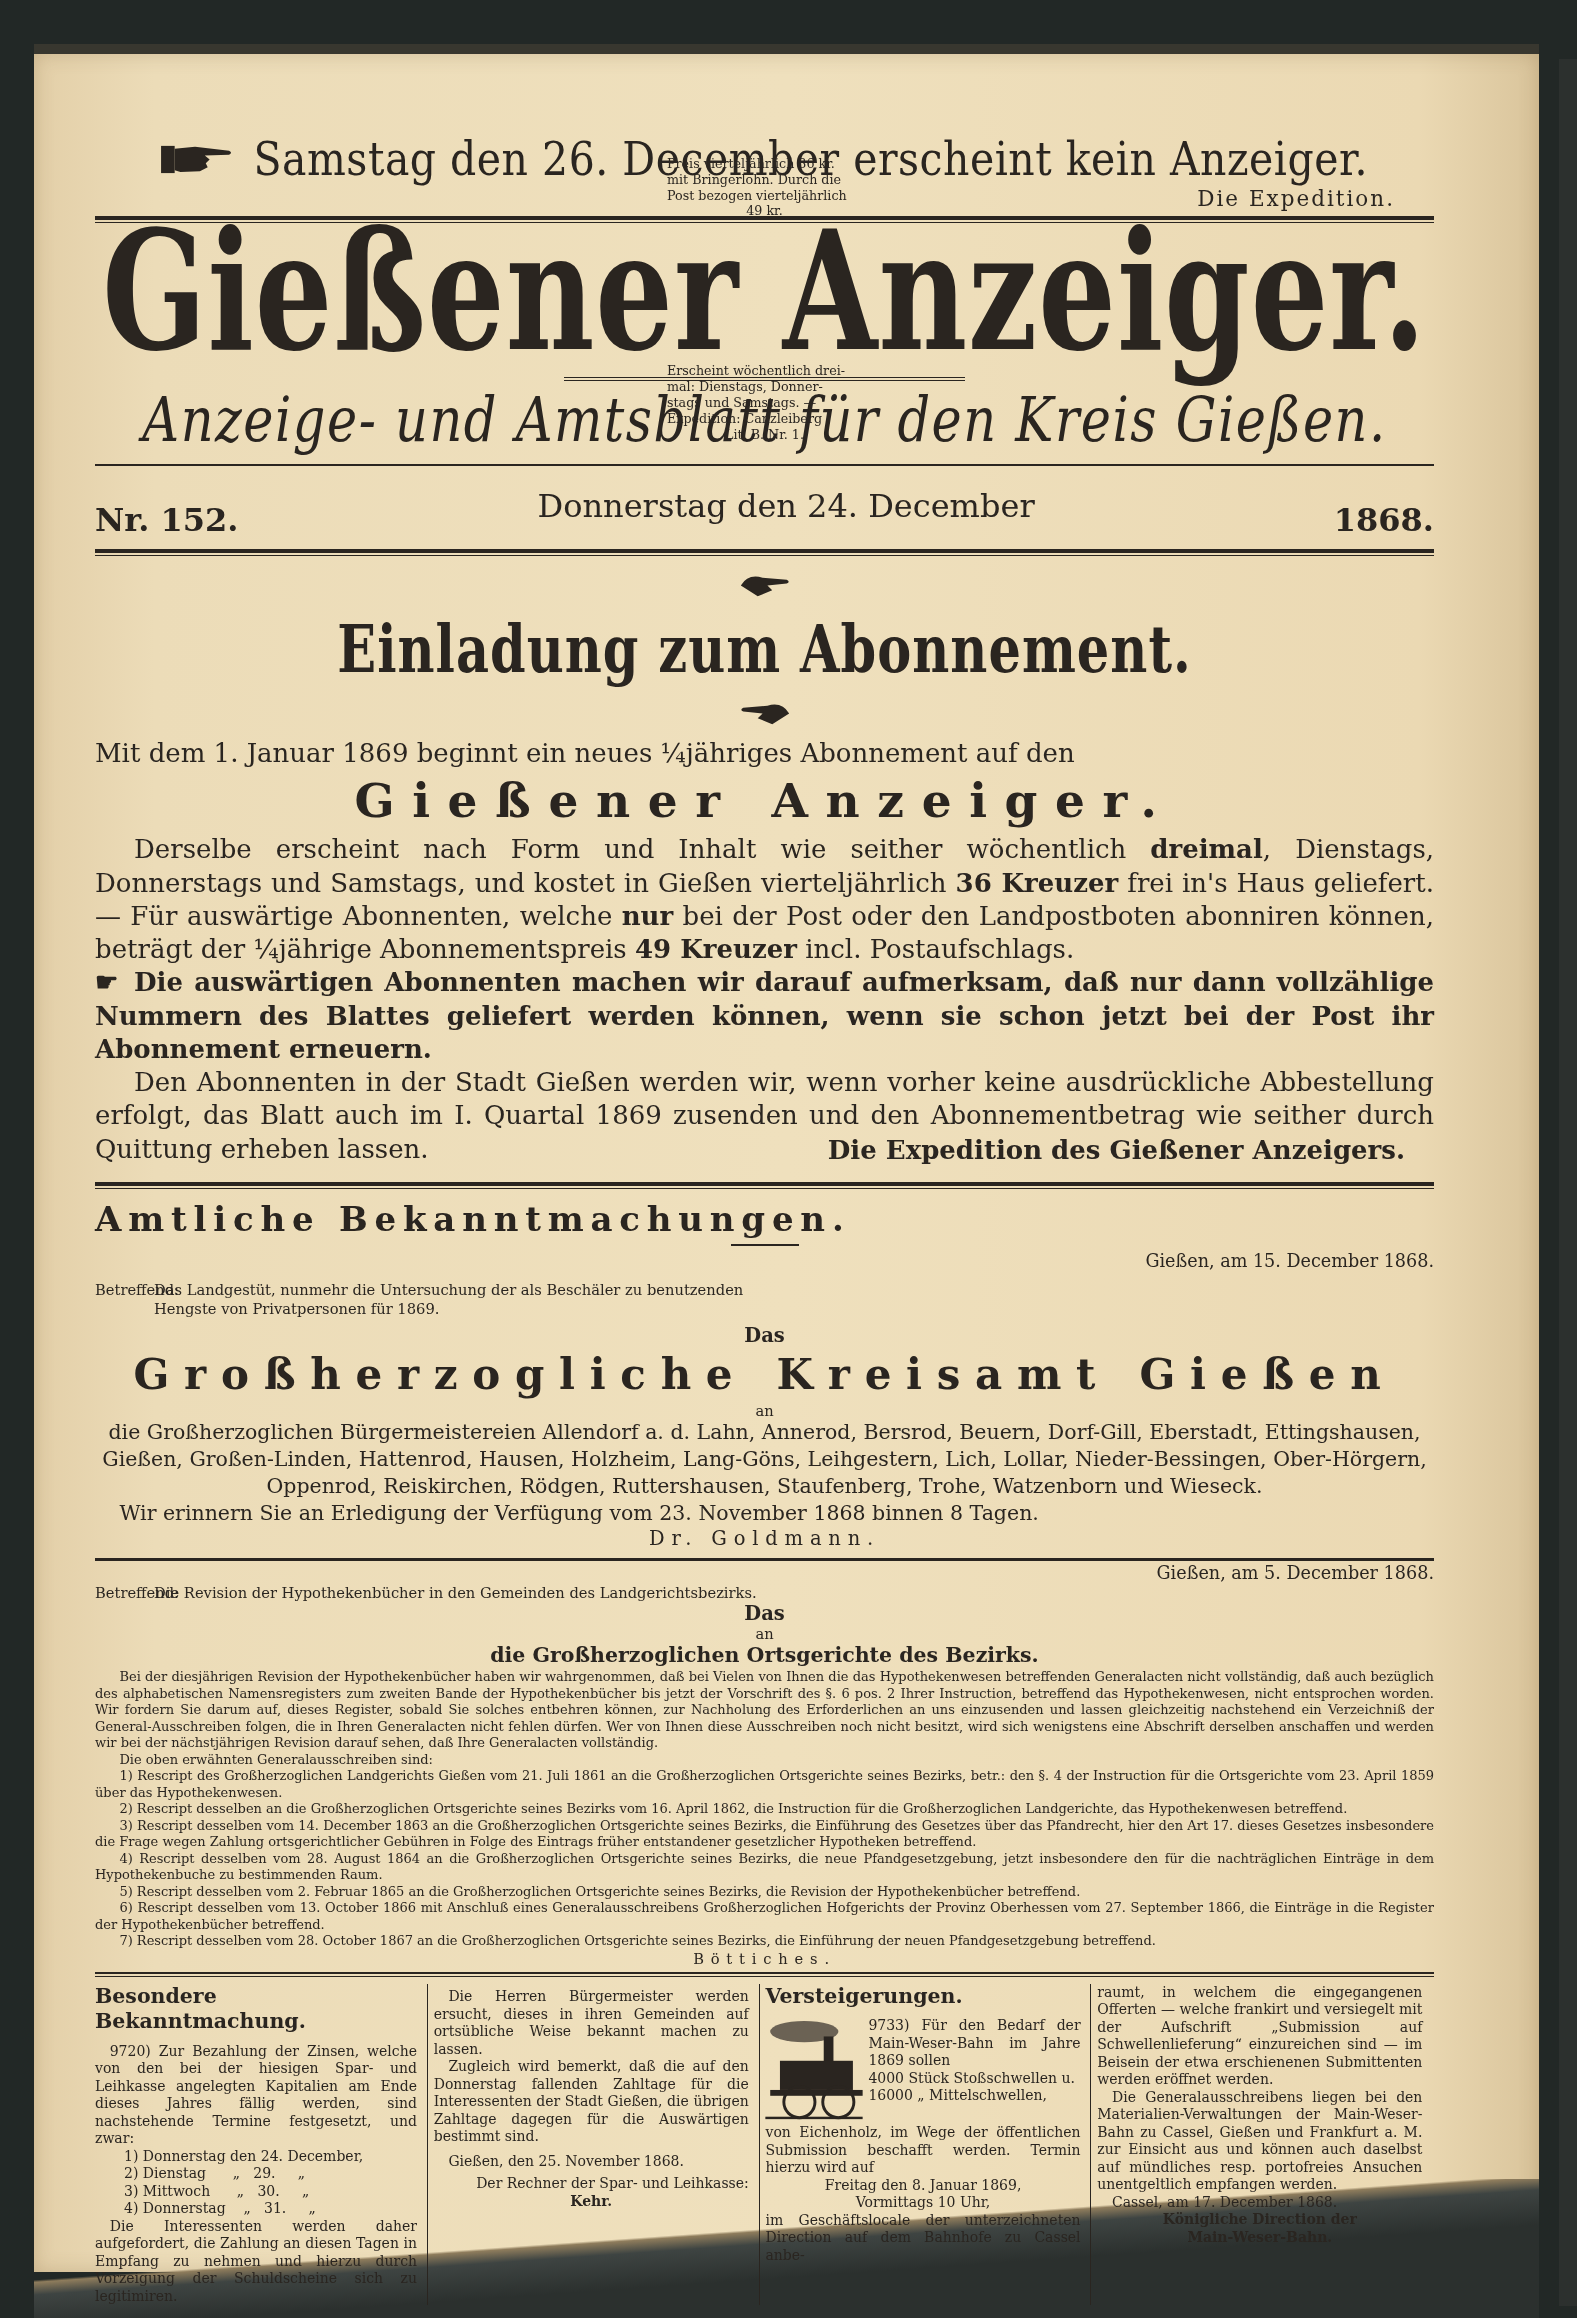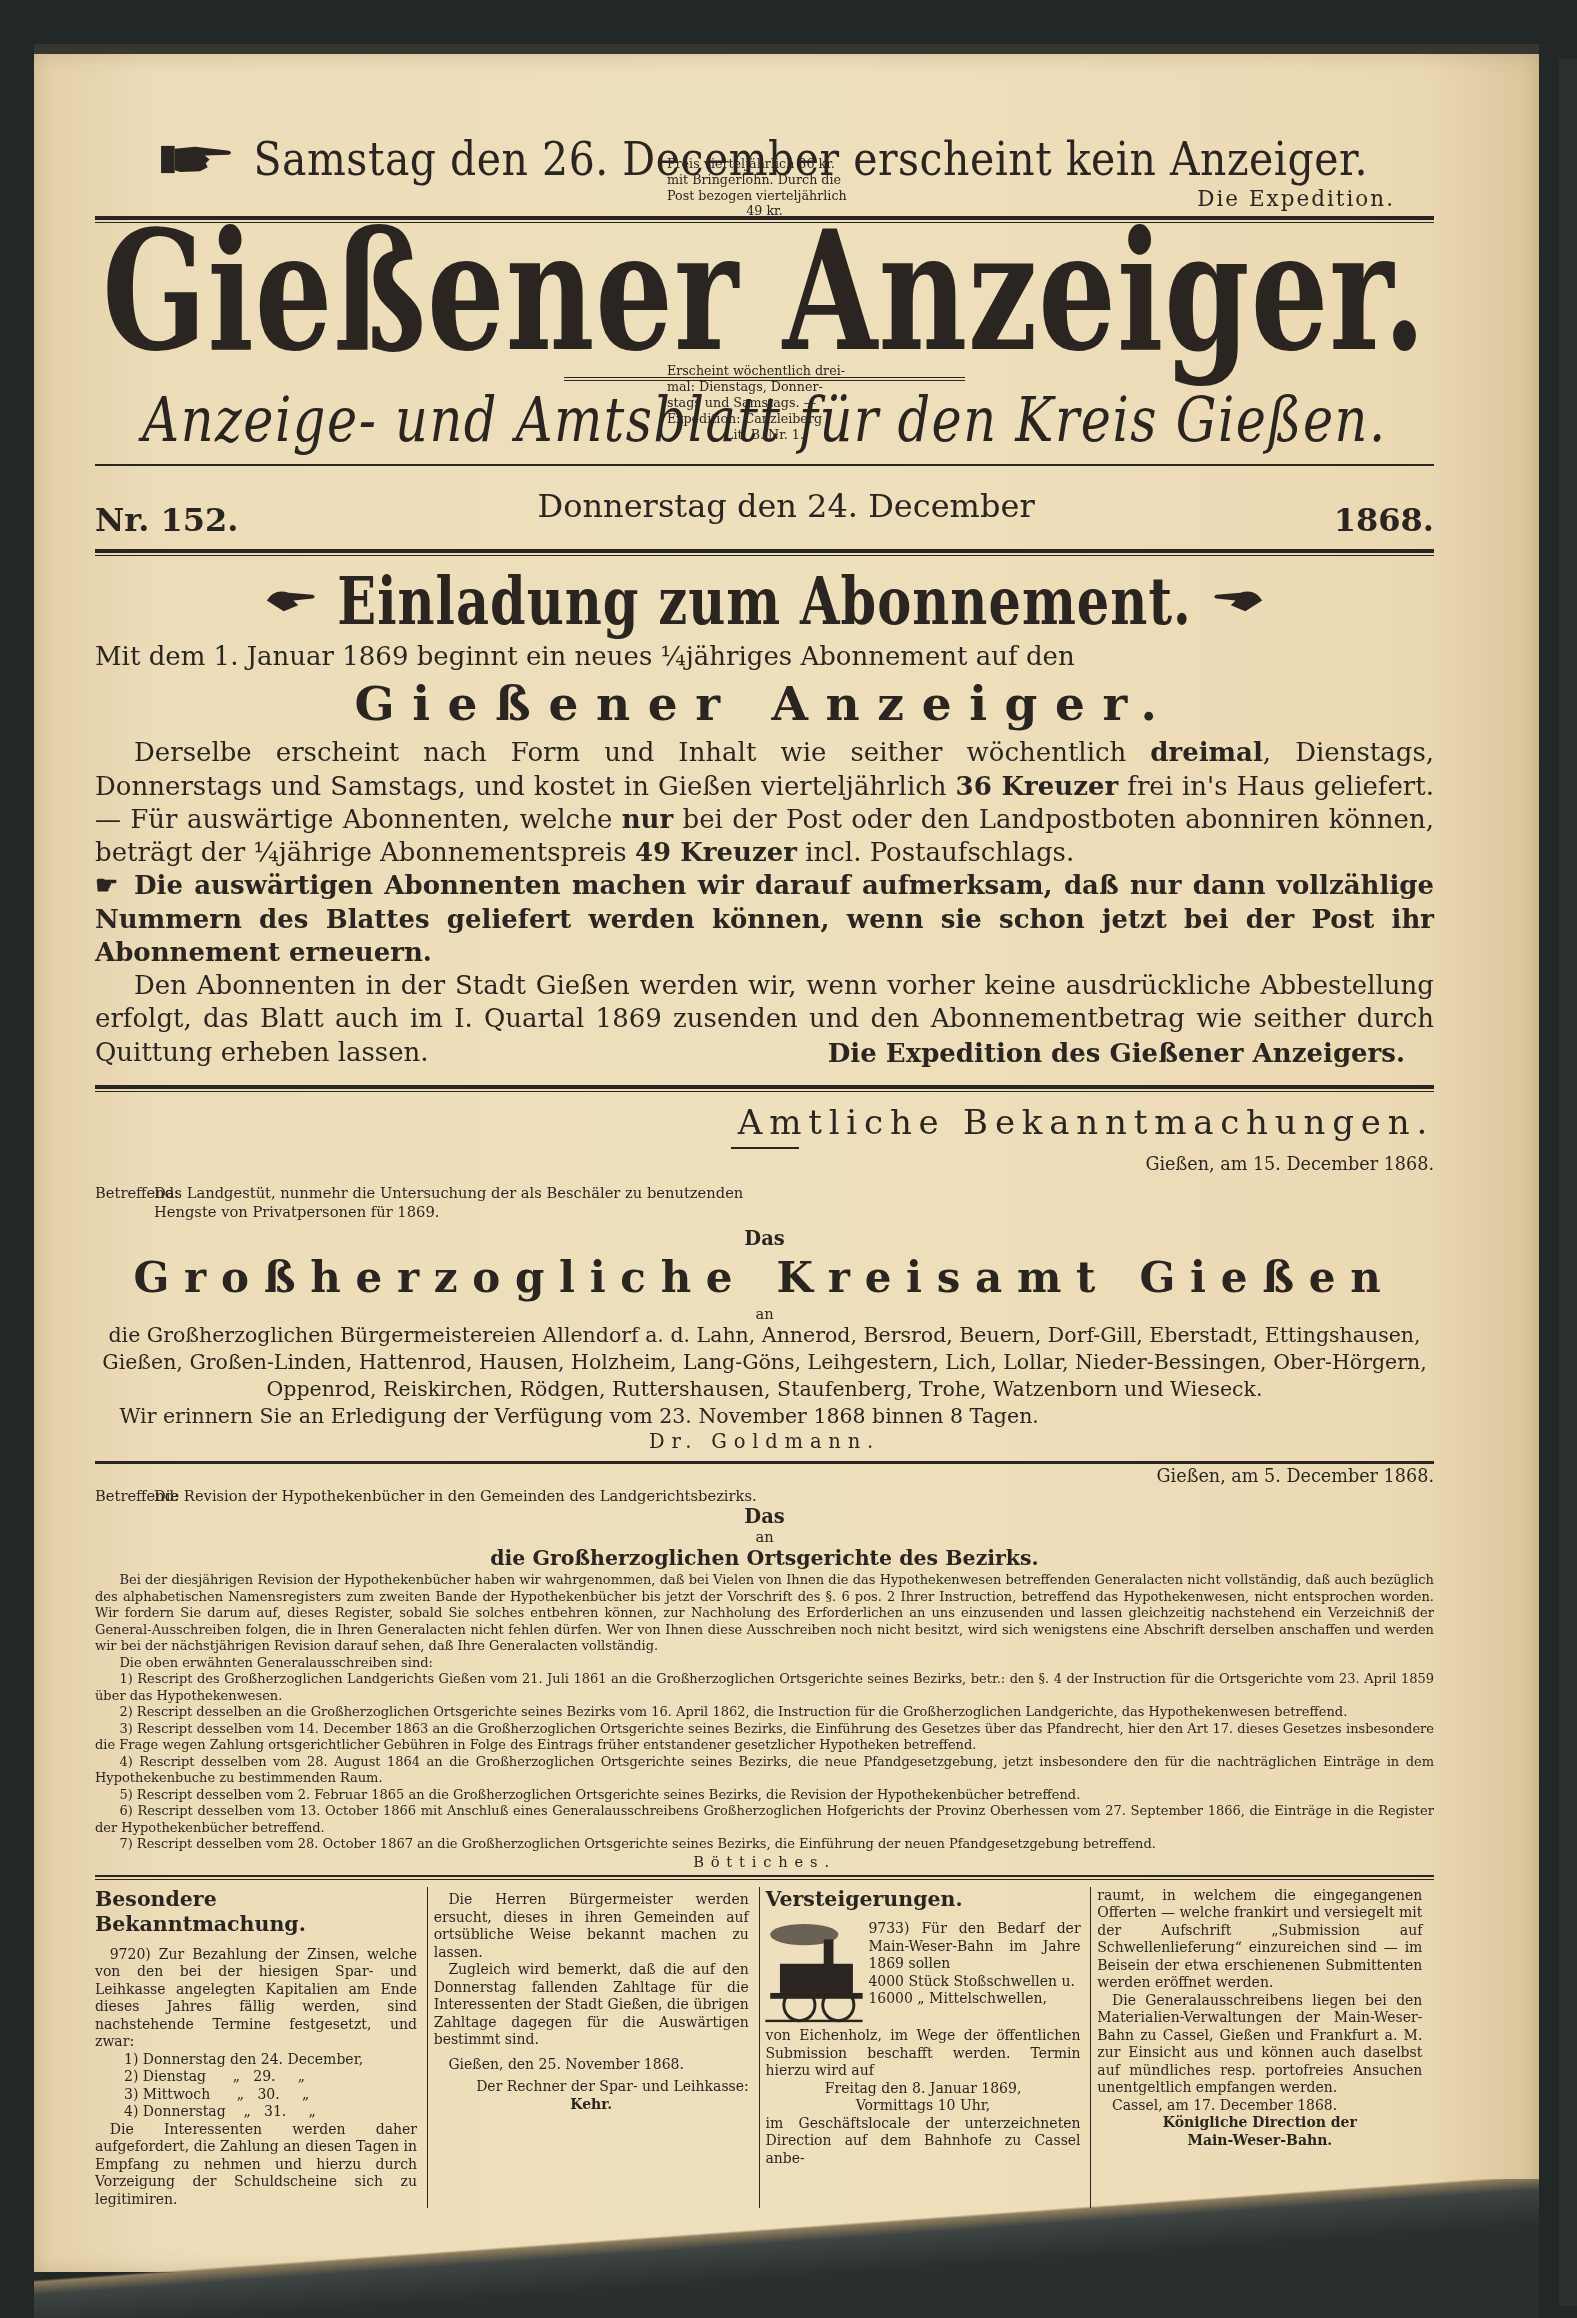--- a/index.html
+++ b/index.html
@@ -37,27 +37,27 @@
   .rule-thick { border-top: 4.9px solid #2a2520; margin: 4.9px 0 2px; }
   .rule-thin { border-top: 1.5px solid #2a2520; margin: 0 0 2.9px; }
   .masthead { display: flex; align-items: center; justify-content: center; height: 147px; flex-direction: column; }
   .side-box { width: 195px; font-size: 12.7px; line-height: 1.25; text-align: justify; }
   .side-box .c { text-align: center; display: block; }
   .title { font-size: 122px; font-weight: bold; letter-spacing: 1px; transform: scaleY(1.35); font-family: "DejaVu Serif", serif; }
   .subtitle-rule { width: 401px; margin: 3.9px auto; border-top: 1px solid #2a2520; border-bottom: 1px solid #2a2520; height: 2px; }
   .subtitle { font-size: 51px; text-align: center; margin: 9.8px 0 14.7px; transform: scaleY(1.2); letter-spacing: 1.5px; font-style: italic; }
   .issue-row { display: flex; justify-content: space-between; align-items: center; font-size: 32px; padding: 4.9px 0; }
   .issue-row .b { font-weight: bold; margin-top: 28px; }
-  .h-invite { display: flex; align-items: center; justify-content: center; gap: 19.5px; margin-top: 14.7px; }
+  .h-invite { display: flex; align-items: center; justify-content: center; gap: 19.5px; margin-top: 14.7px; flex-direction: column; }
   .h-invite .t { font-size: 51px; font-weight: bold; transform: scaleY(1.3); letter-spacing: 1px; }
   .p-big { font-size: 26px; line-height: 1.28; text-align: justify; transform-origin: left; }
   .p-big .ind { display: inline-block; width: 39px; }
   .big-name { font-size: 47px; font-weight: bold; letter-spacing: 17.6px; text-align: center; margin: 2.9px 0 4.9px; }
   .bold { font-weight: bold; }
-  .sec-title { font-size: 34px; font-weight: normal; letter-spacing: 6.8px; text-align: right; margin: 9.8px 0 4.9px; }
+  .sec-title { font-size: 34px; font-weight: bold; letter-spacing: 6.8px; text-align: left; margin: 9.8px 0 4.9px; }
   .short-rule { width: 68px; margin: 4.9px auto; border-top: 2.9px solid #2a2520; }
   .date-right { text-align: right; font-size: 17.6px; }
   .betr { display: flex; font-size: 14.7px; line-height: 1.3; width: 708px; margin-top: 9.8px; }
   .betr .lbl { width: 59px; flex: none; }
   .das { text-align: center; font-size: 19.5px; font-weight: bold; margin-top: 5.9px; }
   .auth { text-align: center; font-size: 42px; font-weight: bold; letter-spacing: 14.7px; margin: 2.9px 0; }
   .an { text-align: center; font-size: 14.7px; }
   .p-med { font-size: 20.5px; line-height: 1.32; text-align: justify; }
   .p-med-c { font-size: 20.5px; line-height: 1.32; text-align: center; }
   .sign { text-align: center; font-size: 19.5px; letter-spacing: 6.8px; }

